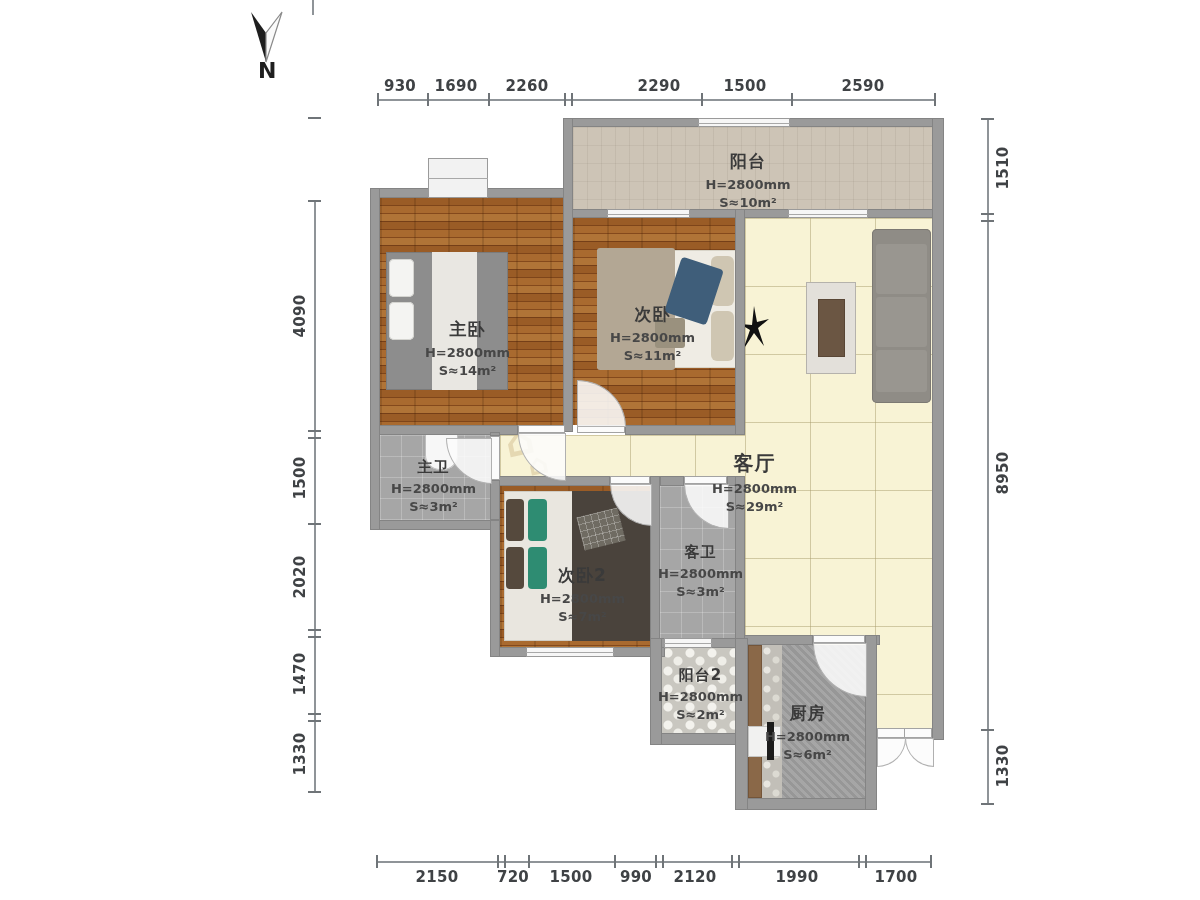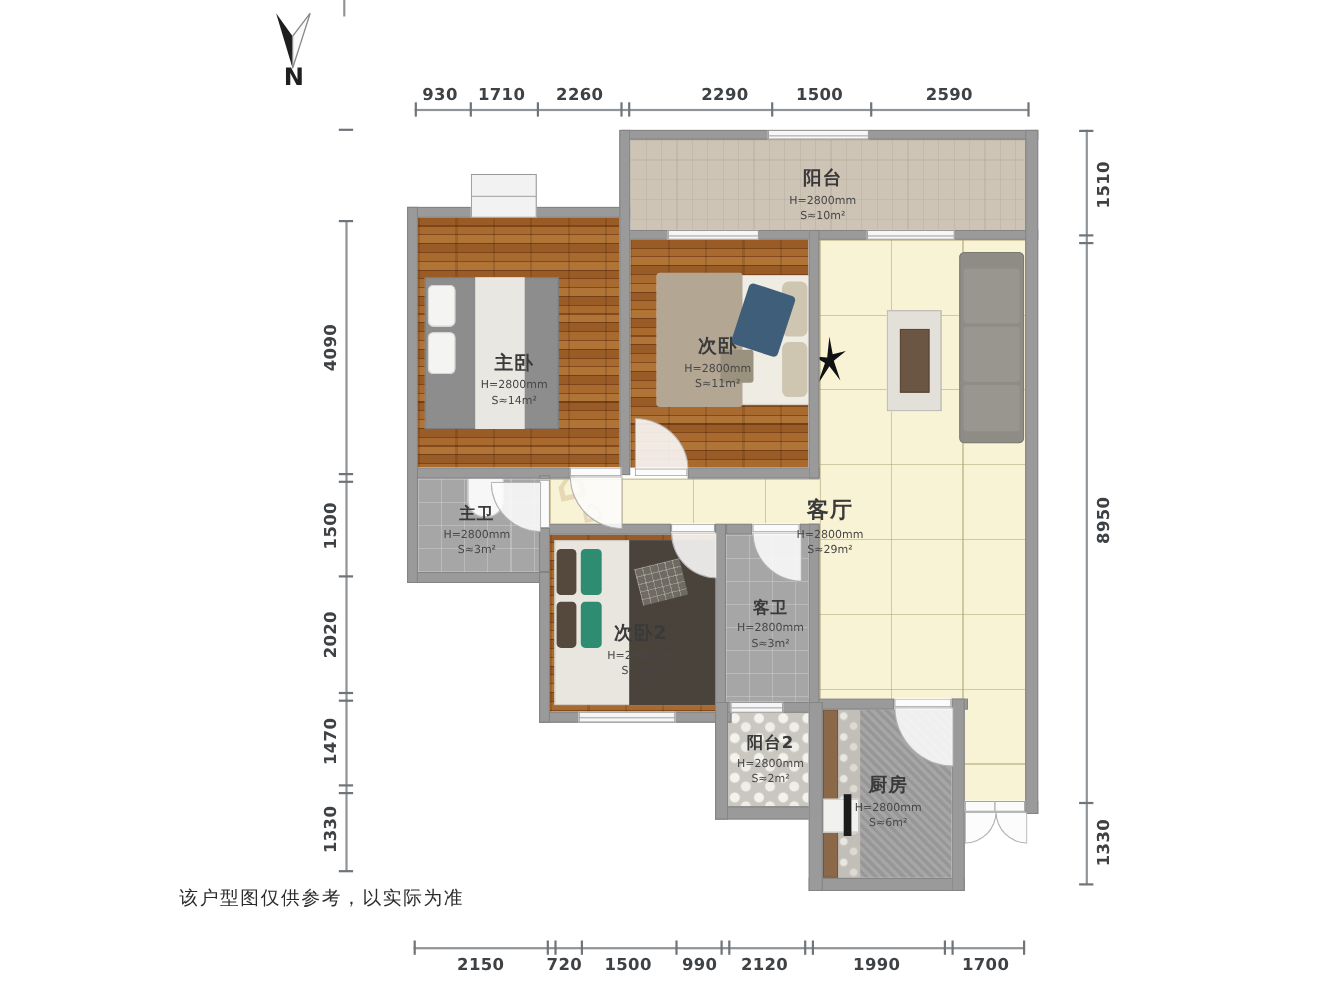--- a/index.html
+++ b/index.html
@@ -35,21 +35,21 @@
       radial-gradient(circle at 16px 13px,#efeee8 4px,rgba(0,0,0,0) 5px),#c9c7c0;
       background-size:22px 18px;}
   .window{position:absolute;background:#f6f6f6;box-shadow:inset 0 0 0 1px #9a9a9a;}
   .window.h::after{content:"";position:absolute;left:0;right:0;top:50%;height:1px;background:#a8a8a8;}
   .leaf{position:absolute;background:#fbfbfb;box-shadow:inset 0 0 0 1px #a3a3a3;}
   .arc{position:absolute;background:rgba(252,252,252,.88);border:1px solid #b0b0b0;}
   
   .roomlabel{position:absolute;display:flex;flex-direction:column;align-items:center;
              text-align:center;color:#3a3a3a;pointer-events:none;}
   .roomlabel .nm{font-size:17px;font-weight:700;letter-spacing:1px;margin-bottom:3px;}
-  .roomlabel .sub{font-size:10px;font-weight:400;color:#474747;line-height:1.35;}
+  .roomlabel .sub{font-size:13px;font-weight:700;color:#474747;line-height:1.35;}
   .note{position:absolute;font-size:17px;color:#2b2b2b;letter-spacing:1.5px;}
   .nlabel{position:absolute;font-size:22px;font-weight:700;color:#1f1f1f;}
   .wm{position:absolute;color:rgba(213,193,150,.55);font-weight:700;pointer-events:none;}
 </style>
 </head>
 <body>
 
 <div id="canvas">
 
   <svg class="abs" style="left:238px;top:8px" width="58" height="56" viewBox="0 0 58 56">
@@ -97,21 +97,21 @@
   <div class="tickh" style="left:308px;top:720px"></div>
   <div class="tickh" style="left:308px;top:791px"></div>
 
   <div class="tickh" style="left:981px;top:118px"></div>
   <div class="tickh" style="left:981px;top:213px"></div>
   <div class="tickh" style="left:981px;top:220px"></div>
   <div class="tickh" style="left:981px;top:729px"></div>
   <div class="tickh" style="left:981px;top:803px"></div>
 
   <span class="dim" style="left:400px;top:86px">930</span>
-  <span class="dim" style="left:456px;top:86px">1710</span>
+  <span class="dim" style="left:456px;top:86px">1690</span>
   <span class="dim" style="left:527px;top:86px">2260</span>
   <span class="dim" style="left:659px;top:86px">2290</span>
   <span class="dim" style="left:745px;top:86px">1500</span>
   <span class="dim" style="left:863px;top:86px">2590</span>
 
   <span class="dim" style="left:437px;top:877px">2150</span>
   <span class="dim" style="left:513px;top:877px">720</span>
   <span class="dim" style="left:571px;top:877px">1500</span>
   <span class="dim" style="left:636px;top:877px">990</span>
   <span class="dim" style="left:695px;top:877px">2120</span>
@@ -282,15 +282,14 @@
     <span class="nm" style="font-size:15px">阳台2</span>
     <span class="sub">H=2800mm</span>
     <span class="sub">S≈2m²</span>
   </div>
   <div class="roomlabel" style="left:740px;top:702px;width:135px">
     <span class="nm">厨房</span>
     <span class="sub">H=2800mm</span>
     <span class="sub">S≈6m²</span>
   </div>
 
-  <div class="note" style="left:163px;top:805px">该户型图仅供参考，以实际为准</div>
 
 </div>
 
 </body></html>

